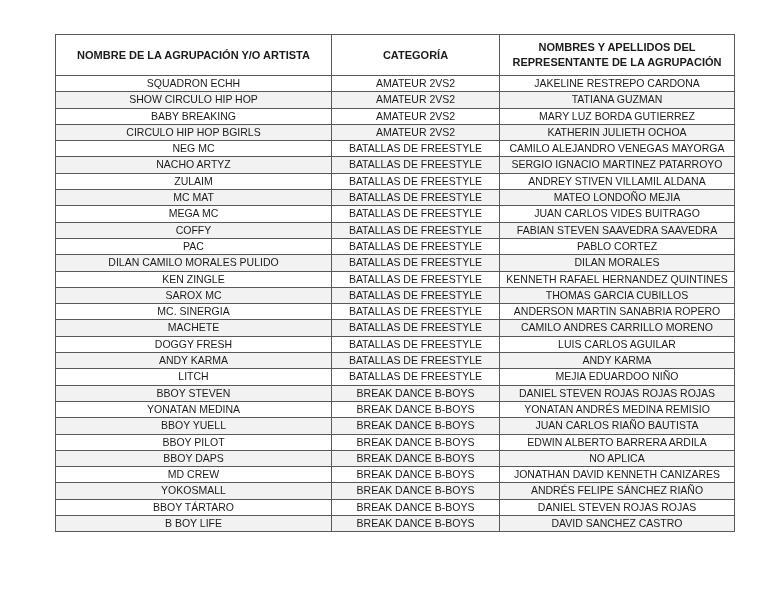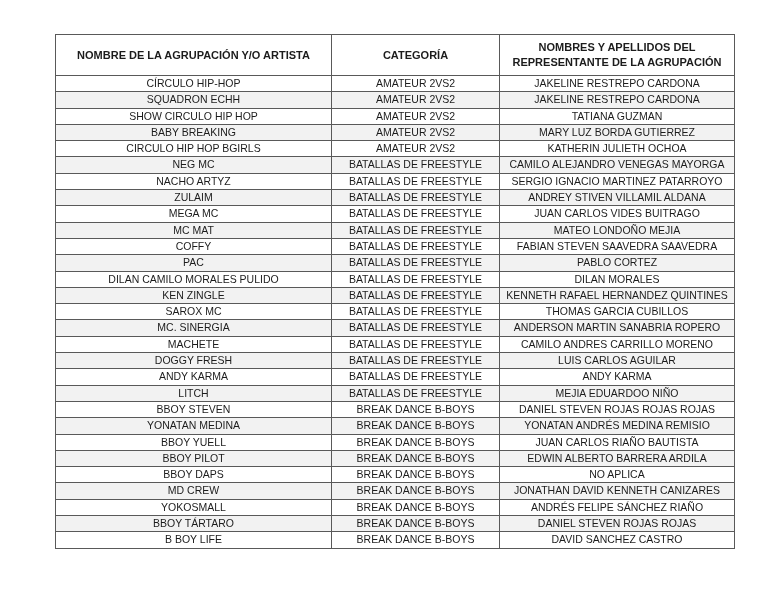--- a/index.html
+++ b/index.html
@@ -67,30 +67,25 @@
     </colgroup>
     <thead>
       <tr>
         <th>NOMBRE DE LA AGRUPACIÓN Y/O ARTISTA</th>
         <th>CATEGORÍA</th>
         <th>NOMBRES Y APELLIDOS DEL REPRESENTANTE DE LA AGRUPACIÓN</th>
       </tr>
     </thead>
     <tbody id="table-body">
         <tr>
-          <td>CÍRCULO HIP-HOP</td>
+          <td>SQUADRON ECHH</td>
           <td>AMATEUR 2VS2</td>
           <td>JAKELINE RESTREPO CARDONA</td>
         </tr>
         <tr>
-          <td>SQUADRON ECHH</td>
-          <td>AMATEUR 2VS2</td>
-          <td>JAKELINE RESTREPO CARDONA</td>
-        </tr>
-        <tr>
           <td>SHOW CIRCULO HIP HOP</td>
           <td>AMATEUR 2VS2</td>
           <td>TATIANA GUZMAN</td>
         </tr>
         <tr>
           <td>BABY BREAKING</td>
           <td>AMATEUR 2VS2</td>
           <td>MARY LUZ BORDA GUTIERREZ</td>
         </tr>
         <tr>
@@ -107,28 +102,28 @@
           <td>NACHO ARTYZ</td>
           <td>BATALLAS DE FREESTYLE</td>
           <td>SERGIO IGNACIO MARTINEZ PATARROYO</td>
         </tr>
         <tr>
           <td>ZULAIM</td>
           <td>BATALLAS DE FREESTYLE</td>
           <td>ANDREY STIVEN VILLAMIL ALDANA</td>
         </tr>
         <tr>
+          <td>MC MAT</td>
+          <td>BATALLAS DE FREESTYLE</td>
+          <td>MATEO LONDOÑO MEJIA</td>
+        </tr>
+        <tr>
           <td>MEGA MC</td>
           <td>BATALLAS DE FREESTYLE</td>
           <td>JUAN CARLOS VIDES BUITRAGO</td>
-        </tr>
-        <tr>
-          <td>MC MAT</td>
-          <td>BATALLAS DE FREESTYLE</td>
-          <td>MATEO LONDOÑO MEJIA</td>
         </tr>
         <tr>
           <td>COFFY</td>
           <td>BATALLAS DE FREESTYLE</td>
           <td>FABIAN STEVEN SAAVEDRA SAAVEDRA</td>
         </tr>
         <tr>
           <td>PAC</td>
           <td>BATALLAS DE FREESTYLE</td>
           <td>PABLO CORTEZ</td>

